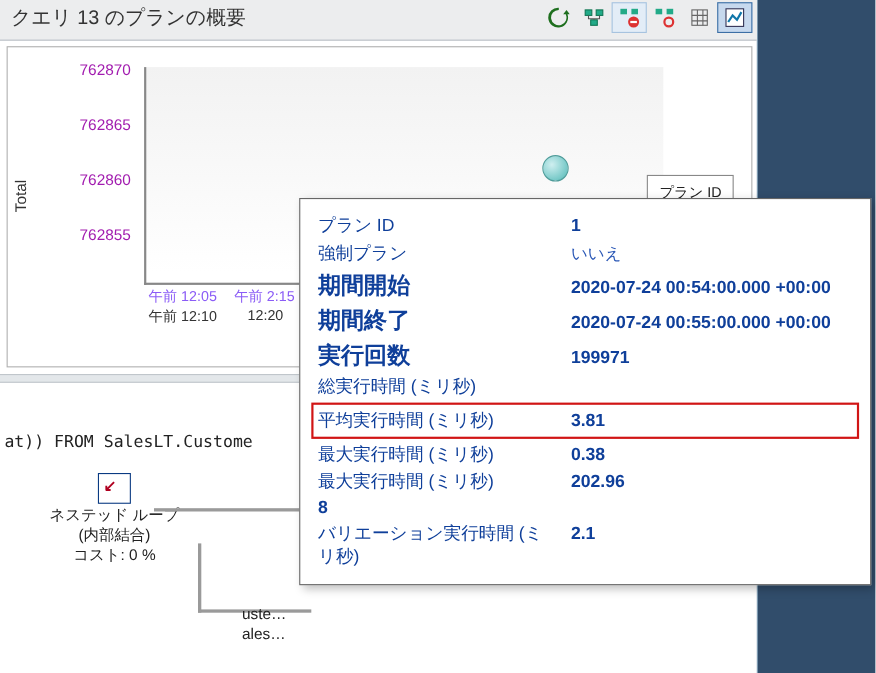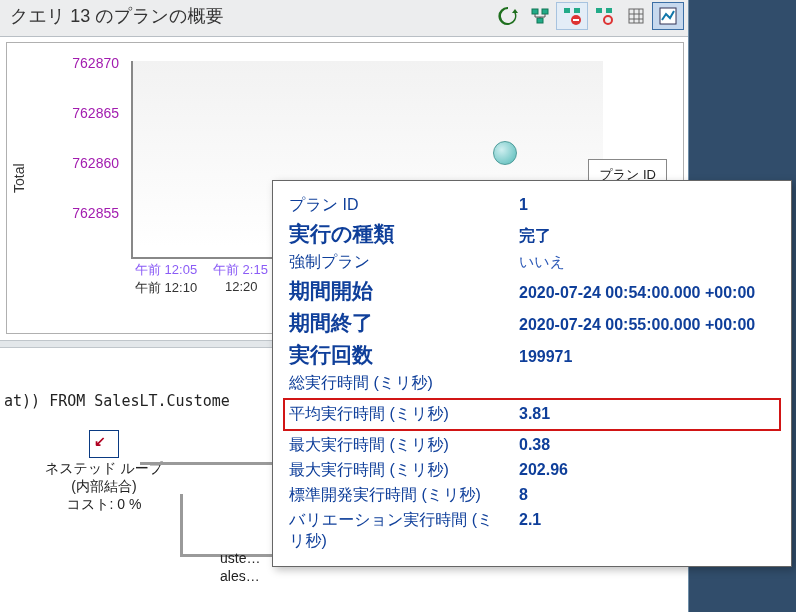--- a/index.html
+++ b/index.html
@@ -285,24 +285,20 @@
     <div class="trunc" style="left:220px; top:568px">ales…</div>
 
   </div>
 
   <div class="tooltip" id="tooltip">
       <div class="tt-row">
         <div class="tt-label">プラン ID</div>
         <div class="tt-val">1</div>
       </div>
       <div class="tt-row">
-        <div class="tt-label big">実行の種類</div>
-        <div class="tt-val">完了</div>
-      </div>
-      <div class="tt-row">
         <div class="tt-label">強制プラン</div>
         <div class="tt-val plain">いいえ</div>
       </div>
       <div class="tt-row">
         <div class="tt-label big">期間開始</div>
         <div class="tt-val">2020-07-24 00:54:00.000 +00:00</div>
       </div>
       <div class="tt-row">
         <div class="tt-label big">期間終了</div>
         <div class="tt-val">2020-07-24 00:55:00.000 +00:00</div>
@@ -320,21 +316,20 @@
       </div>
       <div class="tt-row">
         <div class="tt-label">最大実行時間 (ミリ秒)</div>
         <div class="tt-val">0.38</div>
       </div>
       <div class="tt-row">
         <div class="tt-label">最大実行時間 (ミリ秒)</div>
         <div class="tt-val">202.96</div>
       </div>
       <div class="tt-row">
-        <div class="tt-label">標準開発実行時間 (ミリ秒)</div>
         <div class="tt-val">8</div>
       </div>
       <div class="tt-row">
         <div class="tt-label">バリエーション実行時間 (ミリ秒)</div>
         <div class="tt-val">2.1</div>
       </div>
     </div>
 
 </div>
 

